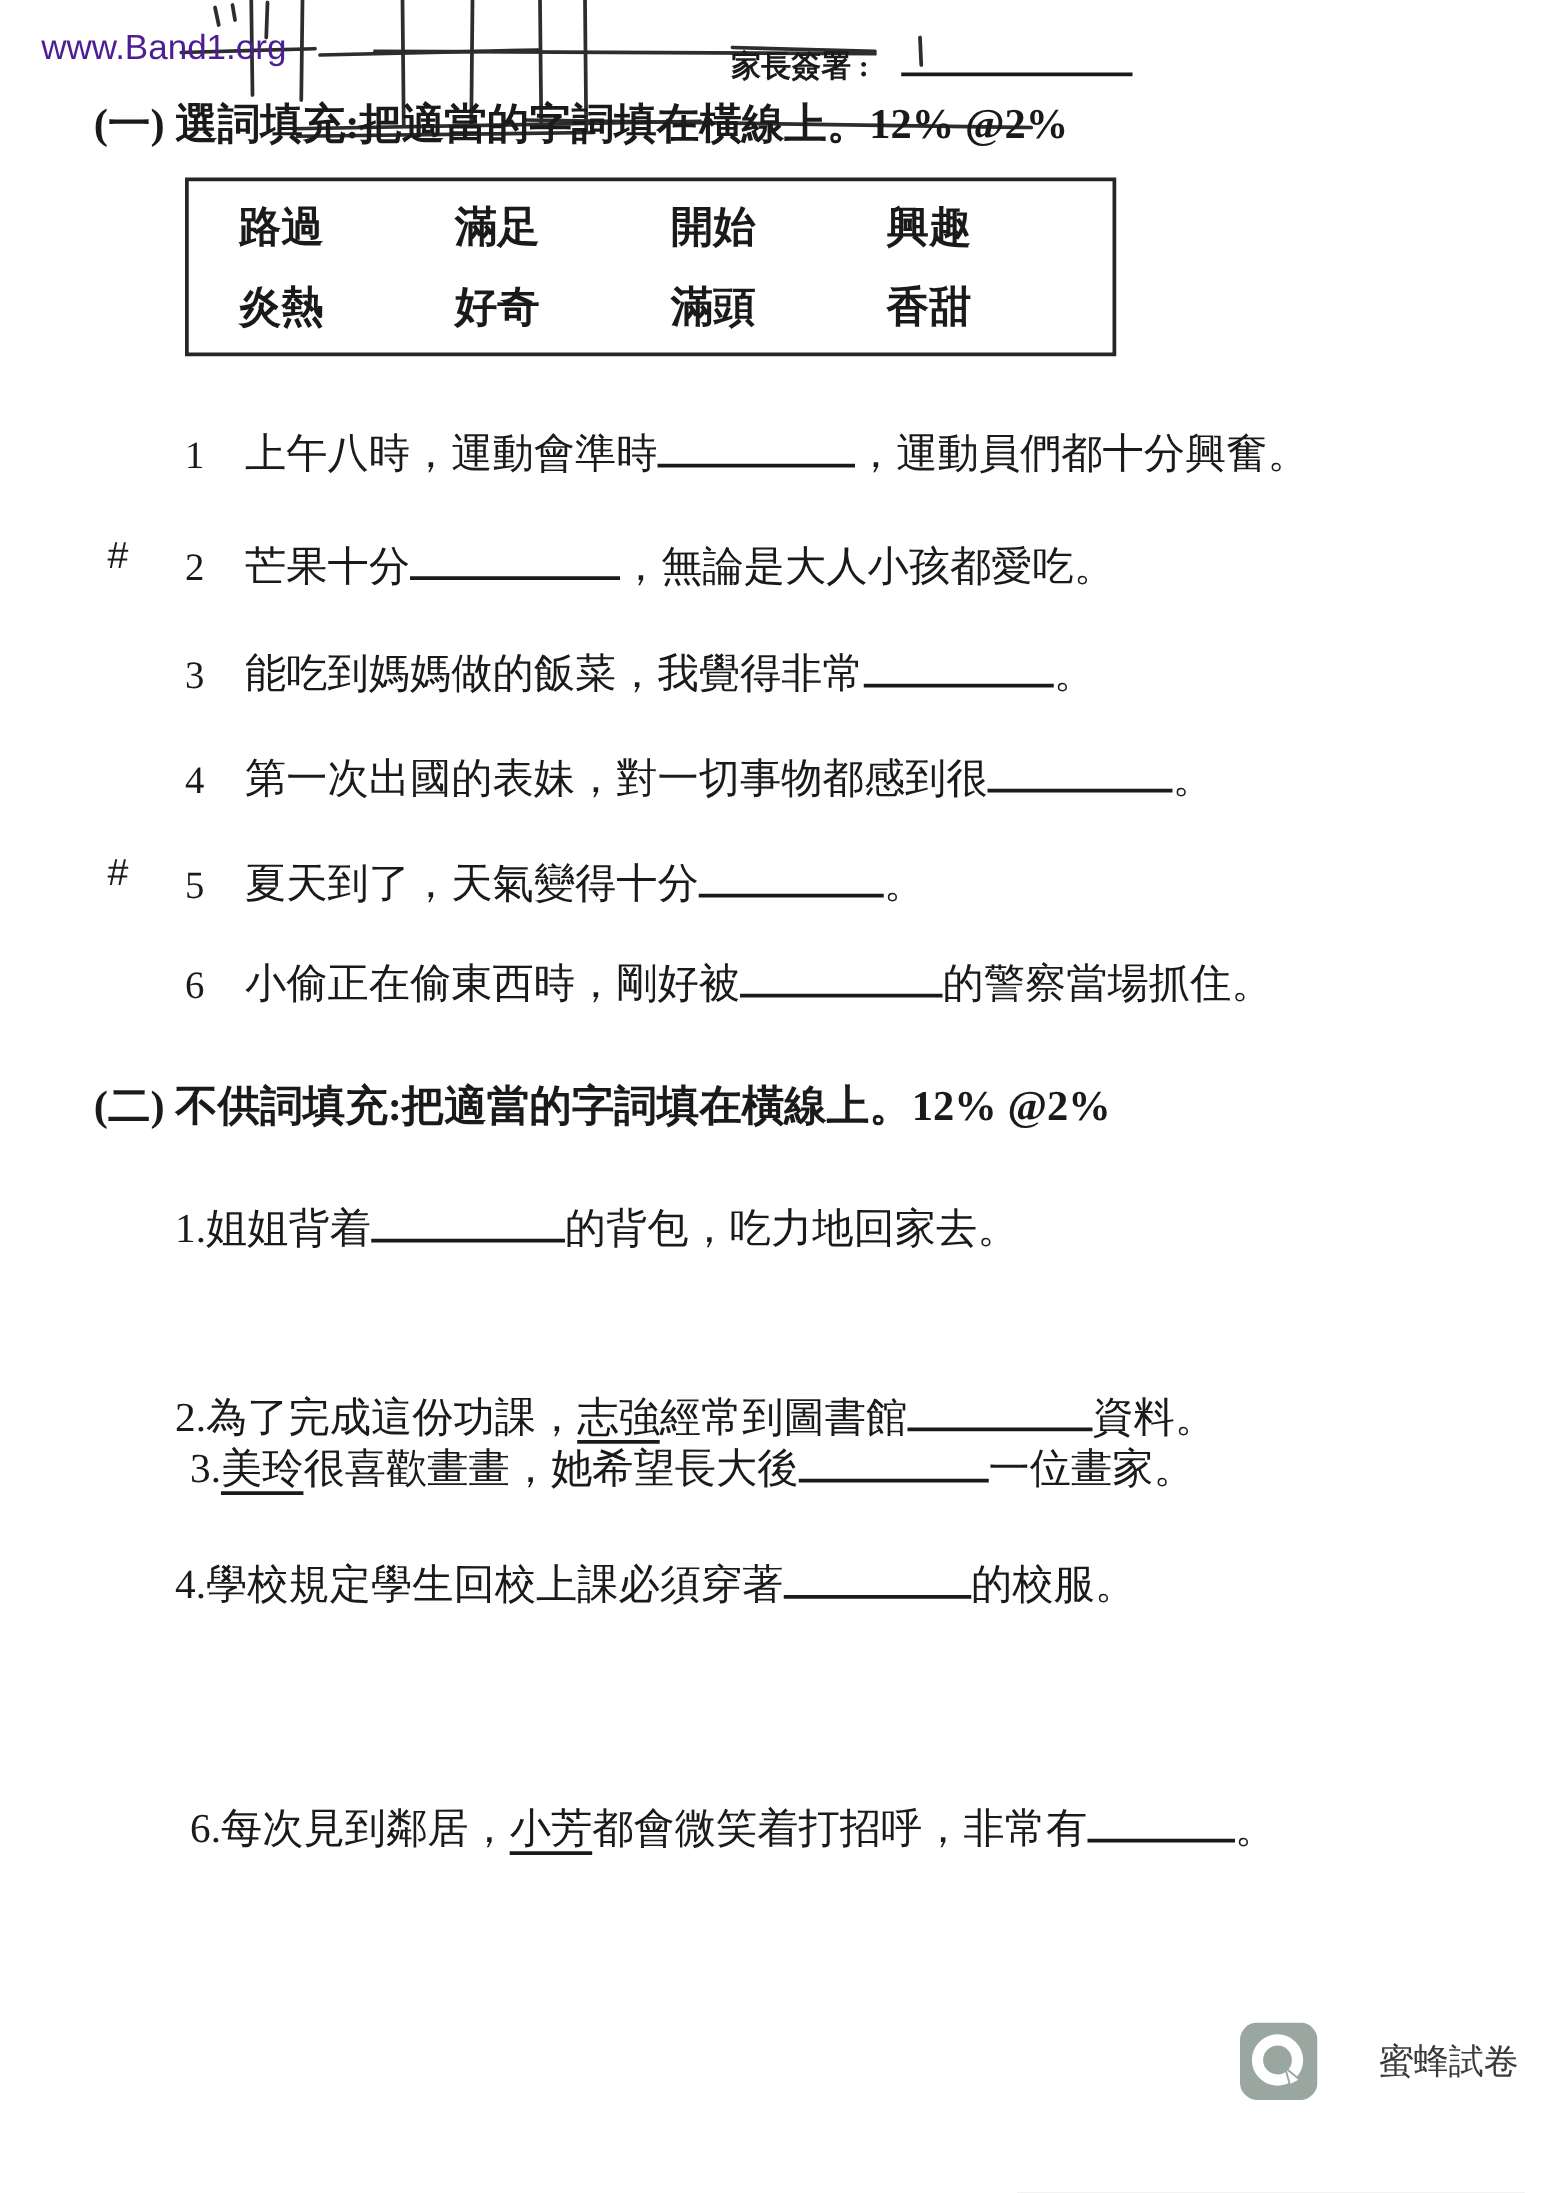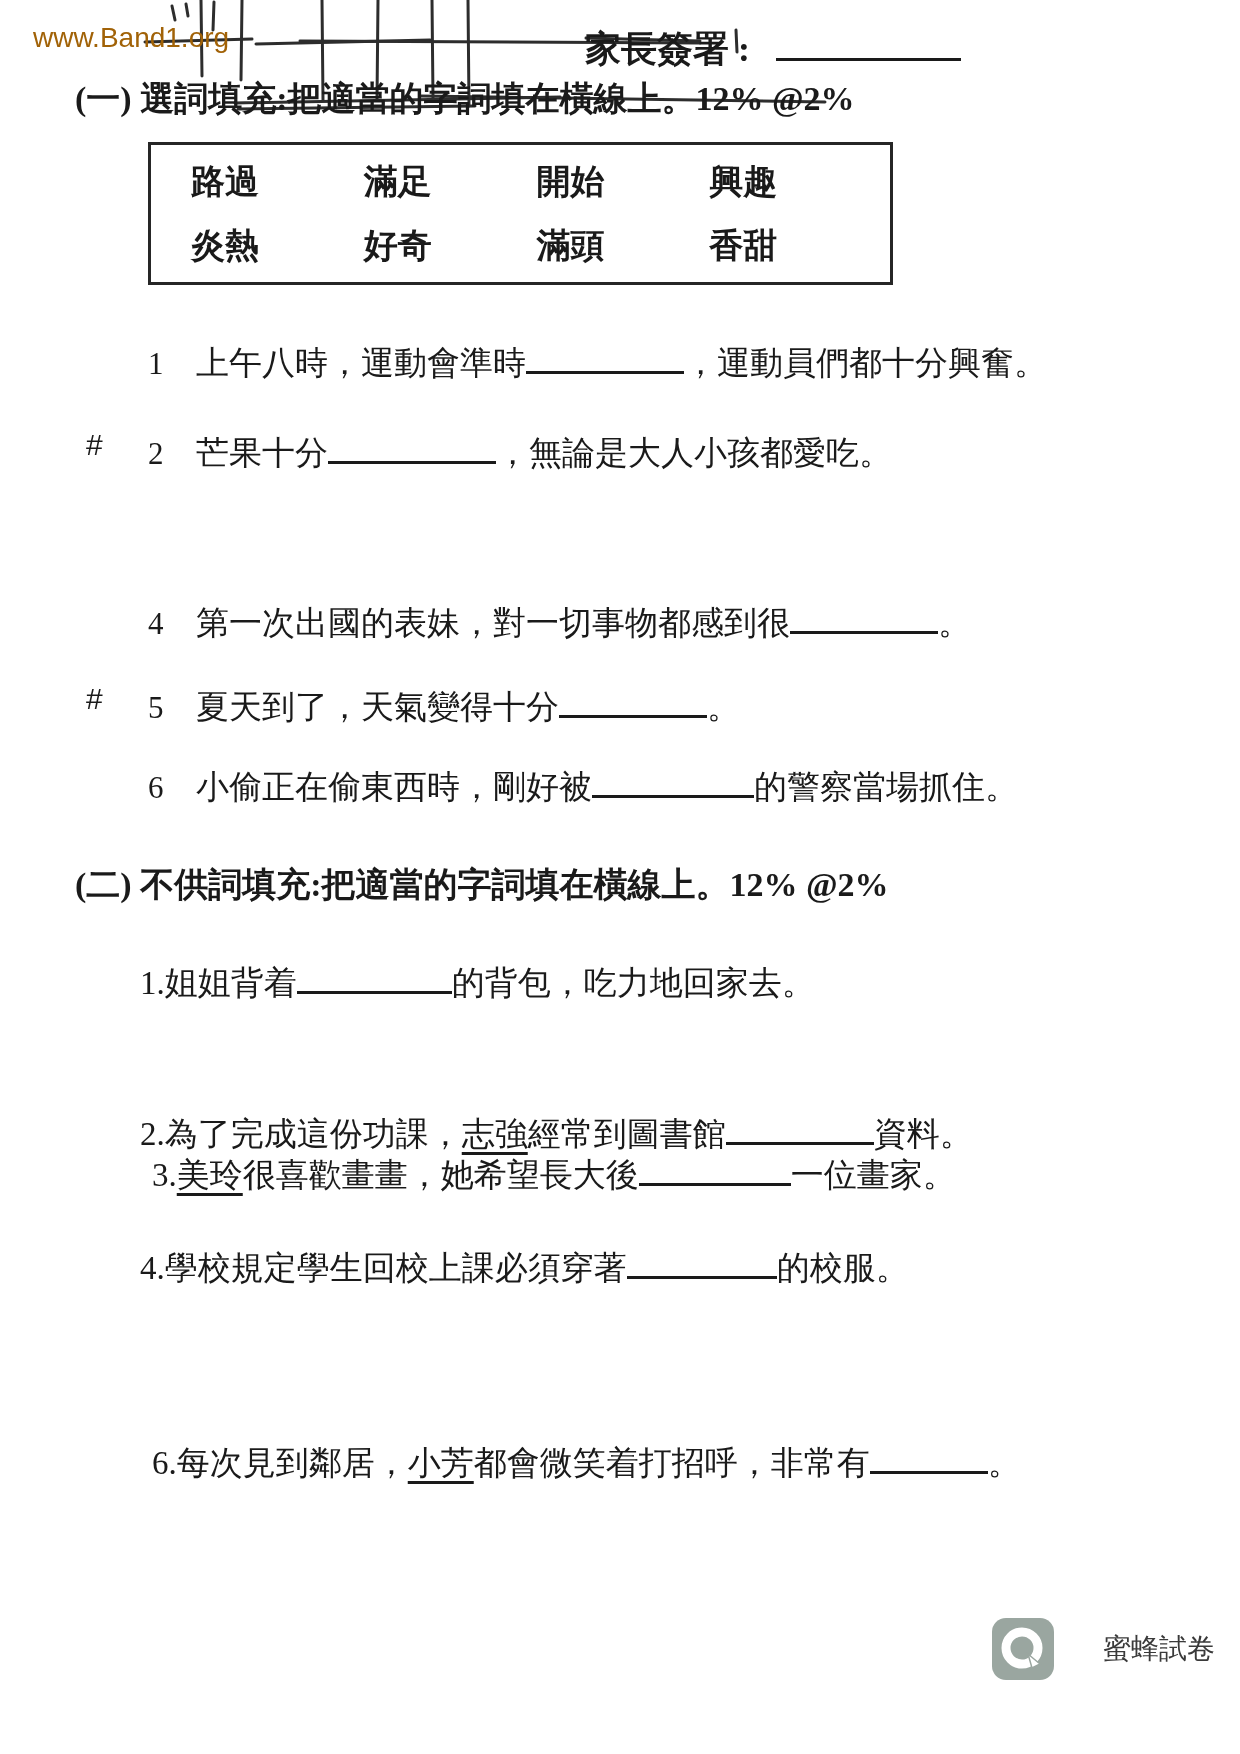--- a/index.html
+++ b/index.html
@@ -4,23 +4,23 @@
 <style>
   html,body{margin:0;padding:0;background:#e8e8e8;}
   .page{
     position:relative; width:1240px; height:1754px; margin:0 auto;
     background:#ffffff; overflow:hidden; color:#1a1a1a;
     font-family:"Liberation Serif","DejaVu Serif",serif;
   }
   .abs{position:absolute; white-space:nowrap;}
   .watermark{
     left:33px; top:22px; font-size:28px; letter-spacing:0px;
-    font-family:"Liberation Sans","DejaVu Sans",sans-serif; color:#a16207;
+    font-family:"Liberation Sans","DejaVu Sans",sans-serif; color:#4c1d95;
   }
-  .sig-row{left:585px; top:18px; font-size:36px; font-weight:600;}
+  .sig-row{left:585px; top:18px; font-size:24px; font-weight:600;}
   .sig-line{display:inline-block; width:185px; border-bottom:3px solid #1a1a1a; height:40px; margin-left:26px;}
   .sec-title{left:75px; font-size:34px; font-weight:600;font-family:Liberation Serif, serif;}
   .sec1-title{top:76px;}
   .sec2-title{top:862px;}
   .wordbox{
     left:148px; top:142px; width:745px; height:143px;
     border:3px solid #262626; box-sizing:border-box;
     display:grid; grid-template-columns:1fr 1fr 1fr 1fr;
     align-content:center; row-gap:18px; padding:0 8px 0 40px;
   }
@@ -88,20 +88,23 @@
 
   <div class="abs q" style="left:148px; top:336px;">
     <span class="qnum">1</span><span>上午八時，運動會準時</span><span class="blank" style="width:158px;"></span><span>，運動員們都十分興奮。</span>
   </div>
 
   <div class="abs q" style="left:148px; top:426px;">
     <span class="hash">#</span>
     <span class="qnum">2</span><span>芒果十分</span><span class="blank" style="width:168px;"></span><span>，無論是大人小孩都愛吃。</span>
   </div>
 
+  <div class="abs q" style="left:148px; top:512px;">
+    <span class="qnum">3</span><span>能吃到媽媽做的飯菜，我覺得非常</span><span class="blank" style="width:152px;"></span><span>。</span>
+  </div>
 
   <div class="abs q" style="left:148px; top:596px;">
     <span class="qnum">4</span><span>第一次出國的表妹，對一切事物都感到很</span><span class="blank" style="width:148px;"></span><span>。</span>
   </div>
 
   <div class="abs q" style="left:148px; top:680px;">
     <span class="hash">#</span>
     <span class="qnum">5</span><span>夏天到了，天氣變得十分</span><span class="blank" style="width:148px;"></span><span>。</span>
   </div>
 

